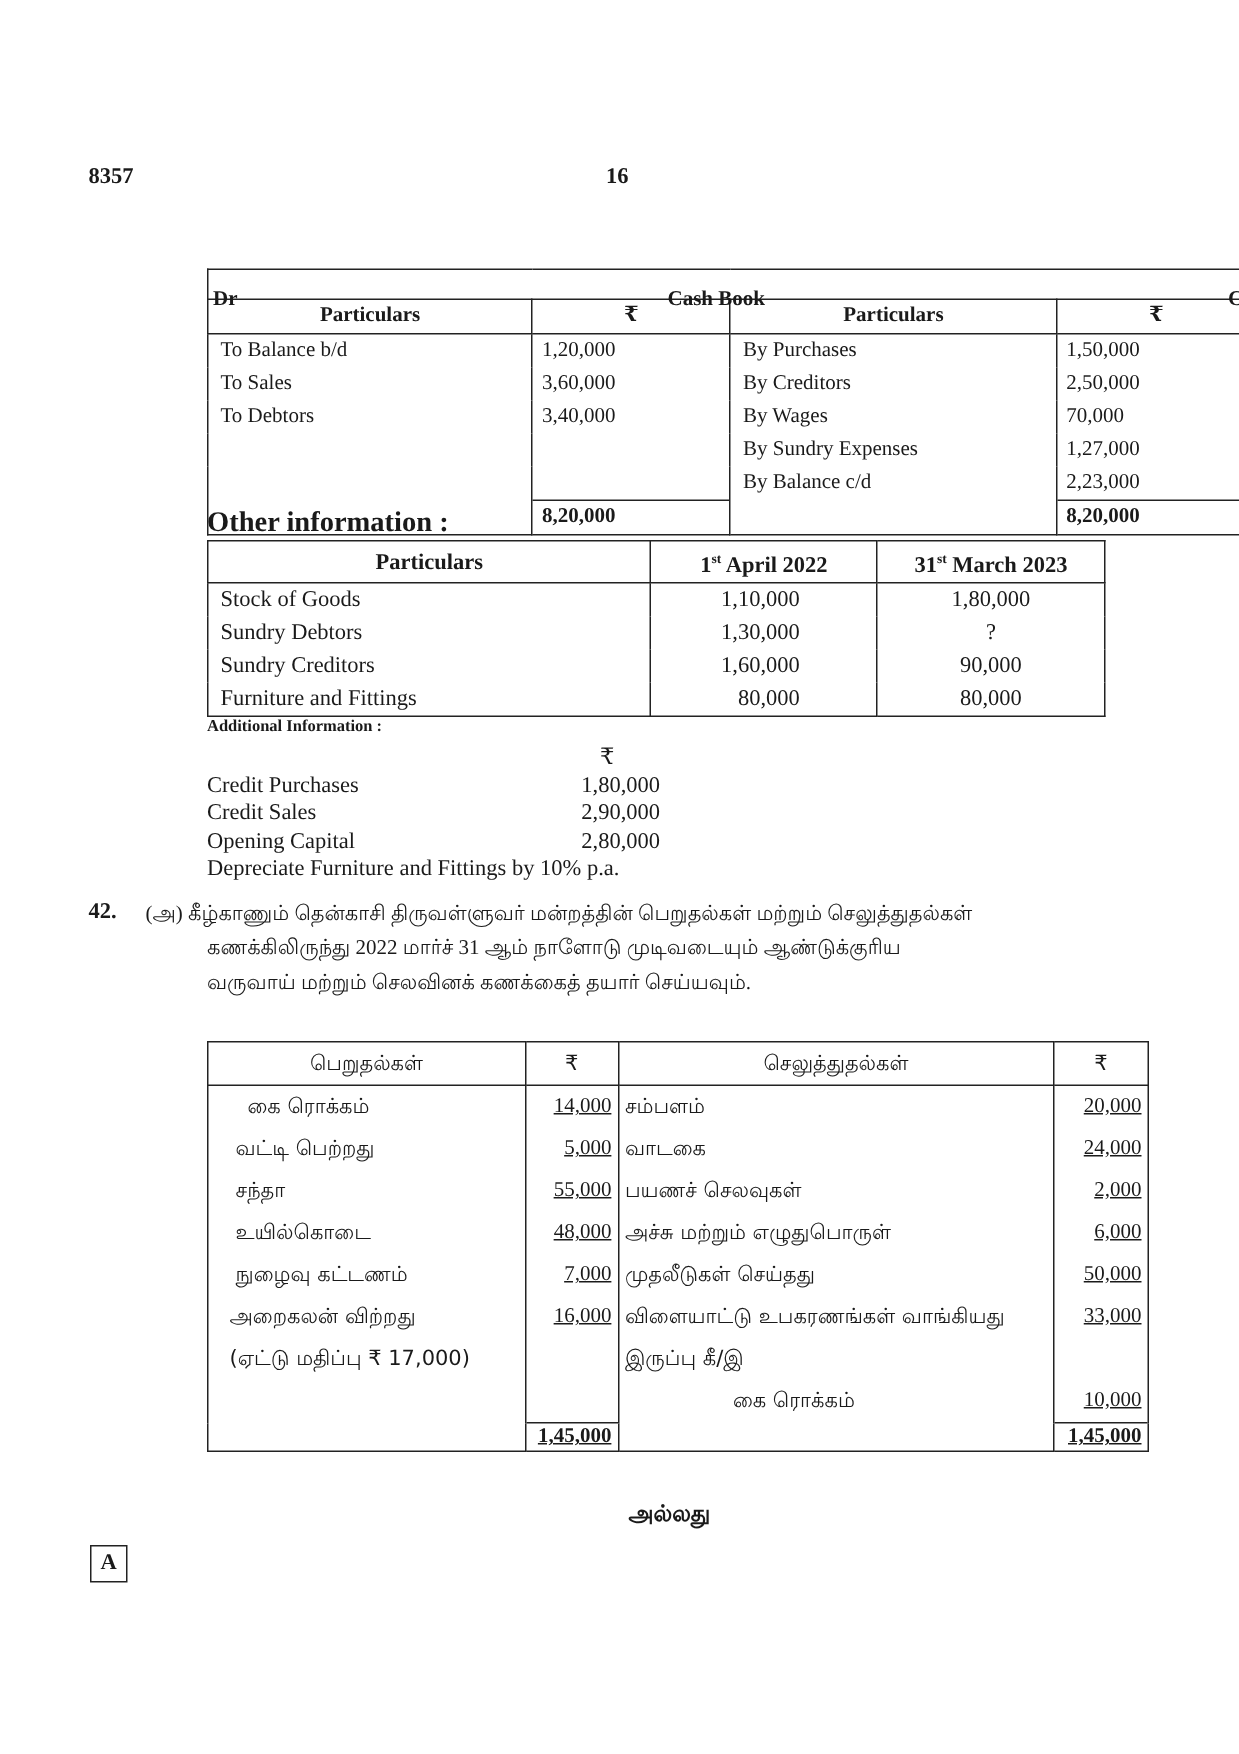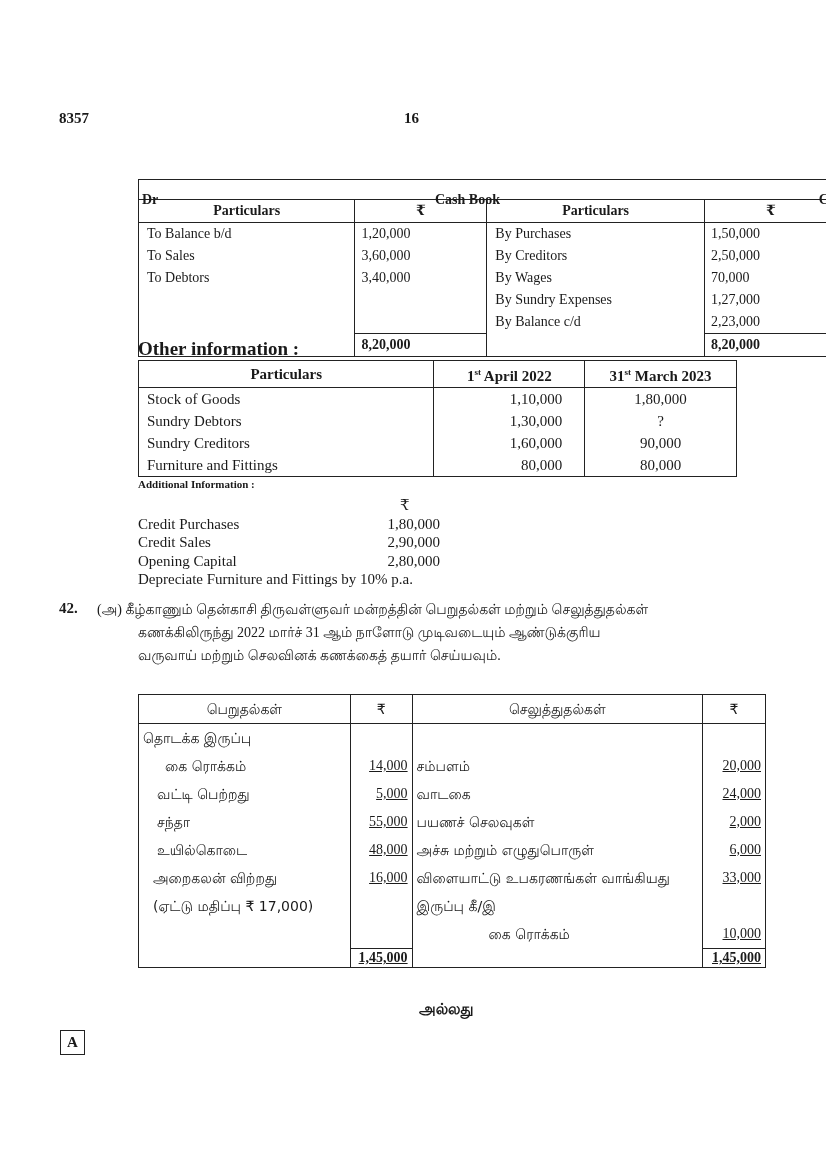--- a/index.html
+++ b/index.html
@@ -20,21 +20,21 @@
   .cb .num { text-align:left; padding-right:20px; }
   .cb .part { padding-left:8px; }
   .cb .tot td { border:1.5px solid #222; font-weight:bold; }
   .cb .empty-tot { border-top:none !important; }
 
   #other-info-label { left:138px; top:338px; font-size:19px; font-weight:bold; }
   .oi { left:138px; top:360px; width:599px; font-size:15px; }
   .oi td { padding:0 8px; height:22px; line-height:22px; border-left:1.5px solid #222; border-right:1.5px solid #222; }
   .oi .hdr td { border:1.5px solid #222; text-align:center; font-weight:bold; height:23px; }
   .oi .last td { border-bottom:1.5px solid #222;margin-left:14px; }
-  .oi .c1 { text-align:right; padding-right:22px; }
+  .oi .c1 { text-align:right; padding-right:51px; }
   .oi .c2 { text-align:center; }
   sup { font-size:9px; }
 
   #add-info-label { left:138px; top:478px; font-size:11px; font-weight:bold; }
   .ai { left:138px; top:496px; font-size:15px; line-height:18.5px; }
   .ai .row { display:flex; }
   .ai .lbl { width:232px; }
   .ai .val { width:70px; text-align:right; }
   .ai .rupee { padding-left:262px; }
 
@@ -68,21 +68,21 @@
   <colgroup>
       <col style="width:187px">
       <col style="width:114px">
       <col style="width:188px">
       <col style="width:115px">
     </colgroup>
   <tbody>
       <tr class="title-row">
     <td colspan="4" style="position:relative;">
       <span class="bold" style="position:absolute;left:3px;">Dr</span>
-      <span class="bold" style="position:absolute;left:296px;">Cash Book</span>
+      <span class="bold" style="position:absolute;left:306px;">Cash Book</span>
       <span class="bold" style="position:absolute;right:2px;">Cr</span>
     </td>
   </tr>
   <tr class="hdr">
     <td>Particulars</td>
     <td>₹</td>
     <td>Particulars</td>
     <td>₹</td>
   </tr>
   <tr class="body">
@@ -193,26 +193,20 @@
       <col style="width:63px">
     </colgroup>
   <tbody>
       <tr class="hdr">
     <td>பெறுதல்கள்</td>
     <td>₹</td>
     <td>செலுத்துதல்கள்</td>
     <td>₹</td>
   </tr>
   <tr>
-    <td class="ta">தொடக்க இருப்பு</td>
-    <td class="amt"></td>
-        <td class="ta"></td>
-        <td class="amt"></td>
-  </tr>
-  <tr>
     <td class="ta in1">கை ரொக்கம்</td>
     <td class="amt">14,000</td>
     <td class="ta">சம்பளம்</td>
     <td class="amt">20,000</td>
   </tr>
   <tr>
     <td class="ta in2">வட்டி பெற்றது</td>
     <td class="amt">5,000</td>
     <td class="ta">வாடகை</td>
     <td class="amt">24,000</td>
@@ -221,20 +215,26 @@
     <td class="ta in2">சந்தா</td>
     <td class="amt">55,000</td>
     <td class="ta">பயணச் செலவுகள்</td>
     <td class="amt">2,000</td>
   </tr>
   <tr>
     <td class="ta in2">உயில்கொடை</td>
     <td class="amt">48,000</td>
     <td class="ta">அச்சு மற்றும் எழுதுபொருள்</td>
     <td class="amt">6,000</td>
+  </tr>
+  <tr>
+    <td class="ta in2">நுழைவு கட்டணம்</td>
+    <td class="amt">7,000</td>
+    <td class="ta">முதலீடுகள் செய்தது</td>
+    <td class="amt">50,000</td>
   </tr>
   <tr>
     <td class="ta in3">அறைகலன் விற்றது</td>
     <td class="amt">16,000</td>
     <td class="ta">விளையாட்டு உபகரணங்கள் வாங்கியது</td>
     <td class="amt">33,000</td>
   </tr>
   <tr>
     <td class="ta in3">(ஏட்டு மதிப்பு  ₹ 17,000)</td>
     <td class="amt"></td>

